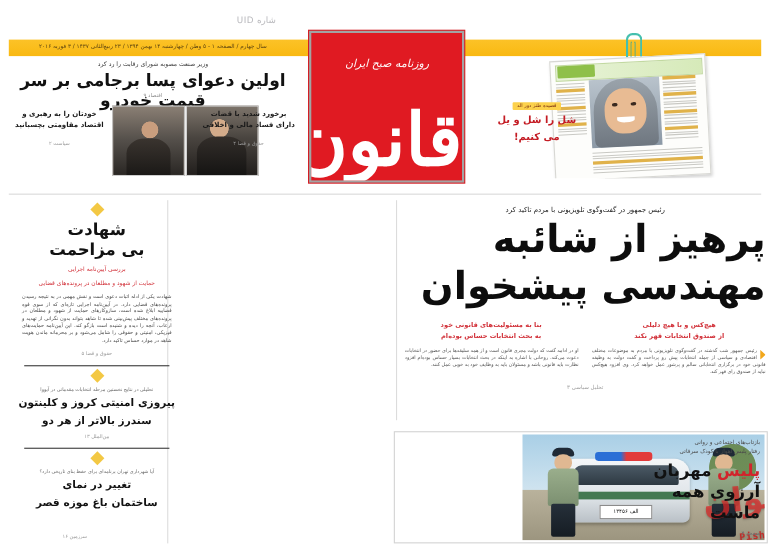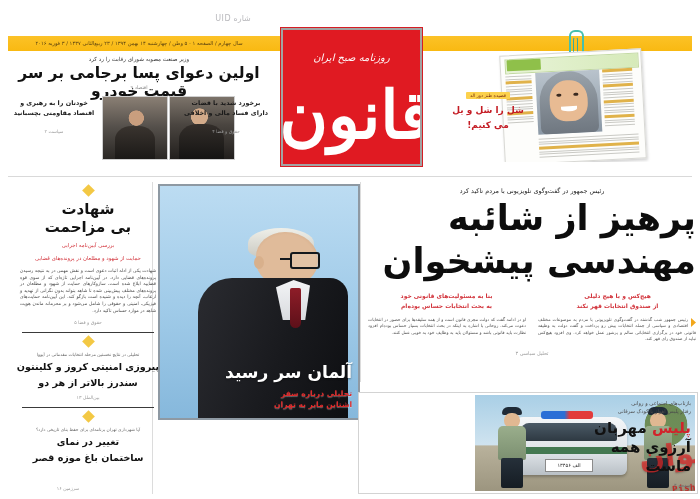--- a/index.html
+++ b/index.html
@@ -38,26 +38,25 @@
     box-shadow:0 0 0 1px #d51d24;
     overflow:hidden;
   }
   .masthead-kicker{
     position:absolute;left:0;top:22px;width:137px;
     text-align:center;color:#fff;font-size:10px;direction:rtl;
     font-family:"DejaVu Serif","Liberation Serif",serif;
     font-style:italic;letter-spacing:-.5px;opacity:.97;
   }
   .masthead-title{
-    position:absolute;left:0;top:38px;width:137px;height:95px;
+    position:absolute;left:0;top:50px;width:137px;height:95px;
     text-align:center;color:#fff;direction:rtl;
     font-size:66px;line-height:95px;font-weight:bold;
     font-family:"DejaVu Serif","Liberation Serif",serif;
     letter-spacing:-2px;
-    margin-left:12px;
   }
 
   
   .tl-block{position:absolute;left:6px;top:52px;width:266px;height:122px;}
   .tl-kicker{
     position:absolute;left:0;top:4px;width:266px;text-align:center;
     font-size:5.6px;color:#3a3a3a;direction:rtl;
   }
   .tl-headline{
     position:absolute;left:0;top:12px;width:266px;text-align:center;
@@ -385,37 +384,20 @@
     <div class="lc-sect">بین‌الملل ۱۳</div>
 
     <div class="lc-div"></div>
     <div class="deco"></div>
     <div class="lc-kicker">آیا شهرداری تهران برنامه‌ای برای حفظ بنای تاریخی دارد؟</div>
     <div class="lc-h2">تغییر در نمای</div>
     <div class="lc-h2">ساختمان باغ موزه قصر</div>
   </div>
   <div class="footer-note">سرزمین ۱۶</div>
 
-  <div class="cfeat">
-    <div class="sky"></div>
-    <div class="man">
-      <div class="hair"></div>
-        <div class="head"></div>
-        <div class="ear"></div>
-      <div class="glass"></div>
-      <div class="body"></div>
-        <div class="shirt"></div>
-        <div class="tie"></div>
-    </div>
-    <div class="cfeat-cap">آلمان سر رسید</div>
-    <div class="cfeat-sub">
-      <span>تحلیلی درباره سفر</span><br>
-      <span>اشتاین مایر به تهران</span>
-    </div>
-  </div>
 
   <div class="main">
     <div class="main-kicker">رئیس جمهور در گفت‌وگوی تلویزیونی با مردم تاکید کرد</div>
     <div class="main-h1">پرهیز از شائبه</div>
     <div class="main-h1">مهندسی پیشخوان</div>
     <div class="main-subs">
       <div class="main-sub">
         <span>هیچ‌کس و با هیچ دلیلی</span><br>
         <span>از صندوق انتخابات قهر نکند</span>
       </div>

